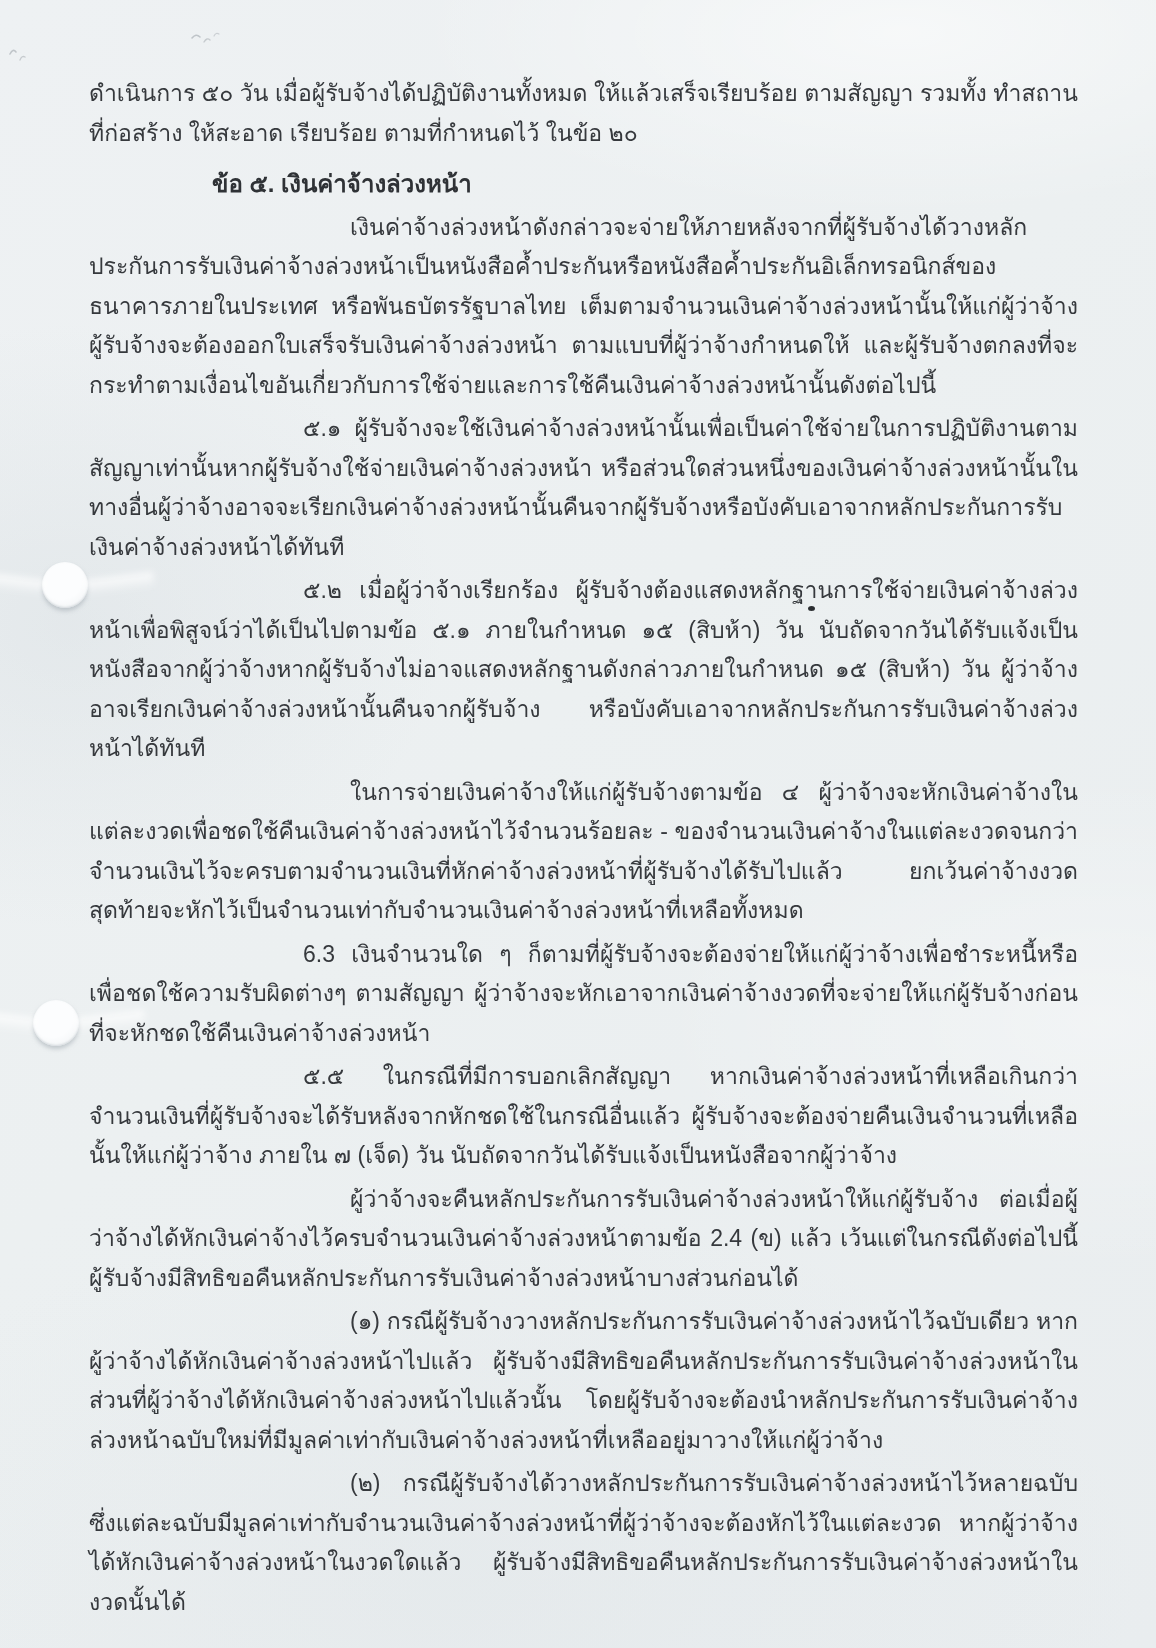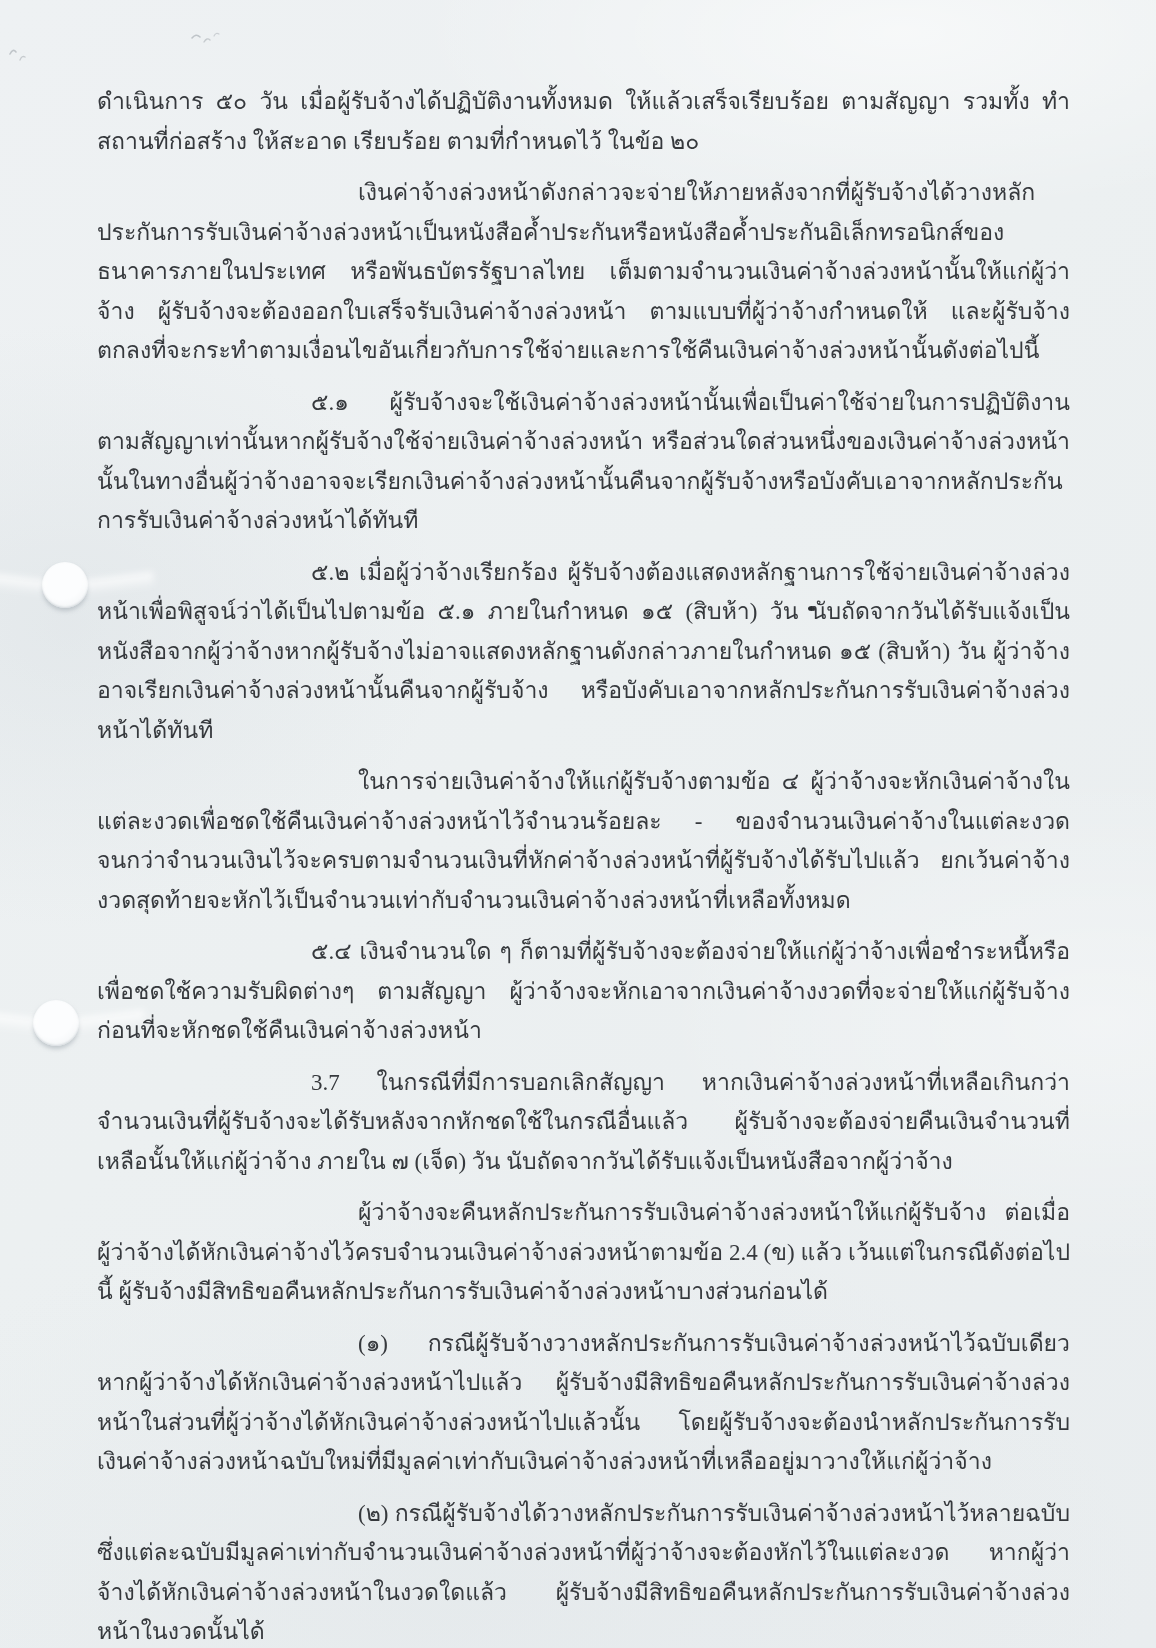--- a/index.html
+++ b/index.html
@@ -17,21 +17,21 @@
     font-family:"Liberation Sans","DejaVu Sans",sans-serif;
   }
   .content{
     position:absolute;
     left:85px; top:70px; width:997px;
     color:#36393d;
     font-size:23px;
     line-height:39.5px;
     text-align:justify;
   }
-  .content p{margin:12px;font-family:Liberation Serif, serif;}
+  .content p{margin:4px;}
   .indent-t1{text-indent:214px;}
   .indent-t2{text-indent:261px;}
   .heading{
     margin:0;
     margin-top:11px;
     text-indent:127px;
     font-size:24px;
     font-weight:bold;
     color:#2f3236;
     line-height:39.5px;
@@ -72,25 +72,26 @@
     <path d="M210 10 q2 -4 5 -2" stroke="#b0b5ba" stroke-width="1.2" fill="none" stroke-linecap="round"></path>
   </svg>
 
   <div class="hole hole-1"></div>
   <div class="hole hole-2"></div>
   <div class="ink-dot"></div>
 
   <div class="content">
     <p>ดำเนินการ ๕๐ วัน เมื่อผู้รับจ้างได้ปฏิบัติงานทั้งหมด ให้แล้วเสร็จเรียบร้อย ตามสัญญา รวมทั้ง ทำสถานที่ก่อสร้าง ให้สะอาด เรียบร้อย ตามที่กำหนดไว้ ในข้อ ๒๐</p>
 
+    <h2 class="heading">ข้อ ๕. เงินค่าจ้างล่วงหน้า</h2>
 
     <p class="indent-t2 gap-sm">เงินค่าจ้างล่วงหน้าดังกล่าวจะจ่ายให้ภายหลังจากที่ผู้รับจ้างได้วางหลักประกันการรับเงินค่าจ้างล่วงหน้าเป็นหนังสือค้ำประกันหรือหนังสือค้ำประกันอิเล็กทรอนิกส์ของธนาคารภายในประเทศ หรือพันธบัตรรัฐบาลไทย เต็มตามจำนวนเงินค่าจ้างล่วงหน้านั้นให้แก่ผู้ว่าจ้าง ผู้รับจ้างจะต้องออกใบเสร็จรับเงินค่าจ้างล่วงหน้า ตามแบบที่ผู้ว่าจ้างกำหนดให้ และผู้รับจ้างตกลงที่จะกระทำตามเงื่อนไขอันเกี่ยวกับการใช้จ่ายและการใช้คืนเงินค่าจ้างล่วงหน้านั้นดังต่อไปนี้</p>
     <p class="indent-t1">๕.๑ ผู้รับจ้างจะใช้เงินค่าจ้างล่วงหน้านั้นเพื่อเป็นค่าใช้จ่ายในการปฏิบัติงานตามสัญญาเท่านั้นหากผู้รับจ้างใช้จ่ายเงินค่าจ้างล่วงหน้า หรือส่วนใดส่วนหนึ่งของเงินค่าจ้างล่วงหน้านั้นในทางอื่นผู้ว่าจ้างอาจจะเรียกเงินค่าจ้างล่วงหน้านั้นคืนจากผู้รับจ้างหรือบังคับเอาจากหลักประกันการรับเงินค่าจ้างล่วงหน้าได้ทันที</p>
     <p class="indent-t1">๕.๒ เมื่อผู้ว่าจ้างเรียกร้อง ผู้รับจ้างต้องแสดงหลักฐานการใช้จ่ายเงินค่าจ้างล่วงหน้าเพื่อพิสูจน์ว่าได้เป็นไปตามข้อ ๕.๑ ภายในกำหนด ๑๕ (สิบห้า) วัน นับถัดจากวันได้รับแจ้งเป็นหนังสือจากผู้ว่าจ้างหากผู้รับจ้างไม่อาจแสดงหลักฐานดังกล่าวภายในกำหนด ๑๕ (สิบห้า) วัน ผู้ว่าจ้างอาจเรียกเงินค่าจ้างล่วงหน้านั้นคืนจากผู้รับจ้าง หรือบังคับเอาจากหลักประกันการรับเงินค่าจ้างล่วงหน้าได้ทันที</p>
     <p class="indent-t2">ในการจ่ายเงินค่าจ้างให้แก่ผู้รับจ้างตามข้อ ๔ ผู้ว่าจ้างจะหักเงินค่าจ้างในแต่ละงวดเพื่อชดใช้คืนเงินค่าจ้างล่วงหน้าไว้จำนวนร้อยละ - ของจำนวนเงินค่าจ้างในแต่ละงวดจนกว่าจำนวนเงินไว้จะครบตามจำนวนเงินที่หักค่าจ้างล่วงหน้าที่ผู้รับจ้างได้รับไปแล้ว ยกเว้นค่าจ้างงวดสุดท้ายจะหักไว้เป็นจำนวนเท่ากับจำนวนเงินค่าจ้างล่วงหน้าที่เหลือทั้งหมด</p>
-    <p class="indent-t1">๕.๔ เงินจำนวนใด ๆ ก็ตามที่ผู้รับจ้างจะต้องจ่ายให้แก่ผู้ว่าจ้างเพื่อชำระหนี้หรือเพื่อชดใช้ความรับผิดต่างๆ ตามสัญญา ผู้ว่าจ้างจะหักเอาจากเงินค่าจ้างงวดที่จะจ่ายให้แก่ผู้รับจ้างก่อนที่จะหักชดใช้คืนเงินค่าจ้างล่วงหน้า</p>
-    <p class="indent-t1">3.7 ในกรณีที่มีการบอกเลิกสัญญา หากเงินค่าจ้างล่วงหน้าที่เหลือเกินกว่าจำนวนเงินที่ผู้รับจ้างจะได้รับหลังจากหักชดใช้ในกรณีอื่นแล้ว ผู้รับจ้างจะต้องจ่ายคืนเงินจำนวนที่เหลือนั้นให้แก่ผู้ว่าจ้าง ภายใน ๗ (เจ็ด) วัน นับถัดจากวันได้รับแจ้งเป็นหนังสือจากผู้ว่าจ้าง</p>
+    <p class="indent-t1">6.3 เงินจำนวนใด ๆ ก็ตามที่ผู้รับจ้างจะต้องจ่ายให้แก่ผู้ว่าจ้างเพื่อชำระหนี้หรือเพื่อชดใช้ความรับผิดต่างๆ ตามสัญญา ผู้ว่าจ้างจะหักเอาจากเงินค่าจ้างงวดที่จะจ่ายให้แก่ผู้รับจ้างก่อนที่จะหักชดใช้คืนเงินค่าจ้างล่วงหน้า</p>
+    <p class="indent-t1">๕.๕ ในกรณีที่มีการบอกเลิกสัญญา หากเงินค่าจ้างล่วงหน้าที่เหลือเกินกว่าจำนวนเงินที่ผู้รับจ้างจะได้รับหลังจากหักชดใช้ในกรณีอื่นแล้ว ผู้รับจ้างจะต้องจ่ายคืนเงินจำนวนที่เหลือนั้นให้แก่ผู้ว่าจ้าง ภายใน ๗ (เจ็ด) วัน นับถัดจากวันได้รับแจ้งเป็นหนังสือจากผู้ว่าจ้าง</p>
     <p class="indent-t2">ผู้ว่าจ้างจะคืนหลักประกันการรับเงินค่าจ้างล่วงหน้าให้แก่ผู้รับจ้าง ต่อเมื่อผู้ว่าจ้างได้หักเงินค่าจ้างไว้ครบจำนวนเงินค่าจ้างล่วงหน้าตามข้อ 2.4 (ข) แล้ว เว้นแต่ในกรณีดังต่อไปนี้ ผู้รับจ้างมีสิทธิขอคืนหลักประกันการรับเงินค่าจ้างล่วงหน้าบางส่วนก่อนได้</p>
     <p class="indent-t2">(๑) กรณีผู้รับจ้างวางหลักประกันการรับเงินค่าจ้างล่วงหน้าไว้ฉบับเดียว หากผู้ว่าจ้างได้หักเงินค่าจ้างล่วงหน้าไปแล้ว ผู้รับจ้างมีสิทธิขอคืนหลักประกันการรับเงินค่าจ้างล่วงหน้าในส่วนที่ผู้ว่าจ้างได้หักเงินค่าจ้างล่วงหน้าไปแล้วนั้น โดยผู้รับจ้างจะต้องนำหลักประกันการรับเงินค่าจ้างล่วงหน้าฉบับใหม่ที่มีมูลค่าเท่ากับเงินค่าจ้างล่วงหน้าที่เหลืออยู่มาวางให้แก่ผู้ว่าจ้าง</p>
     <p class="indent-t2 gap-lg">(๒) กรณีผู้รับจ้างได้วางหลักประกันการรับเงินค่าจ้างล่วงหน้าไว้หลายฉบับ ซึ่งแต่ละฉบับมีมูลค่าเท่ากับจำนวนเงินค่าจ้างล่วงหน้าที่ผู้ว่าจ้างจะต้องหักไว้ในแต่ละงวด หากผู้ว่าจ้างได้หักเงินค่าจ้างล่วงหน้าในงวดใดแล้ว ผู้รับจ้างมีสิทธิขอคืนหลักประกันการรับเงินค่าจ้างล่วงหน้าในงวดนั้นได้</p>
   </div>
 
 </div>
 
 </body></html>

